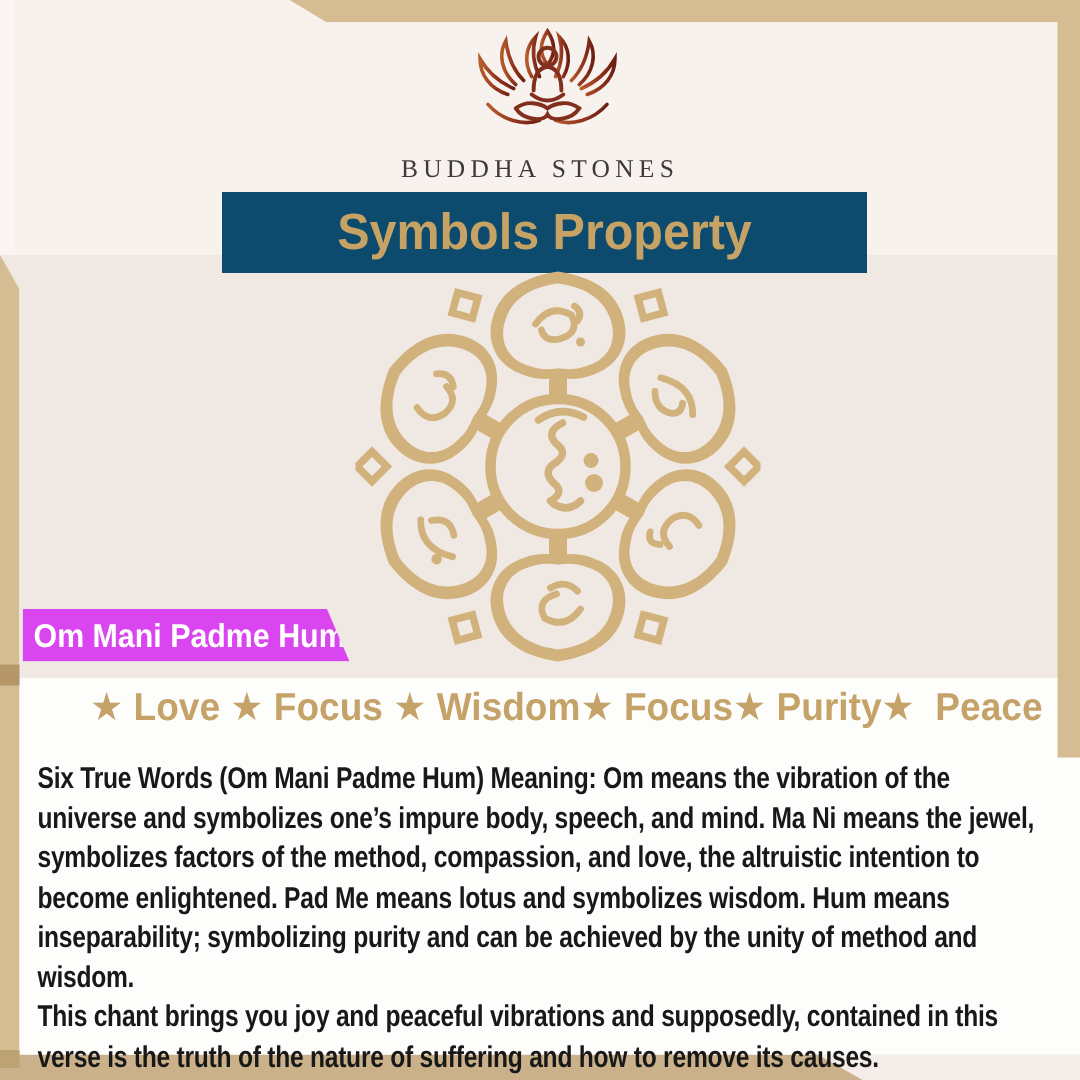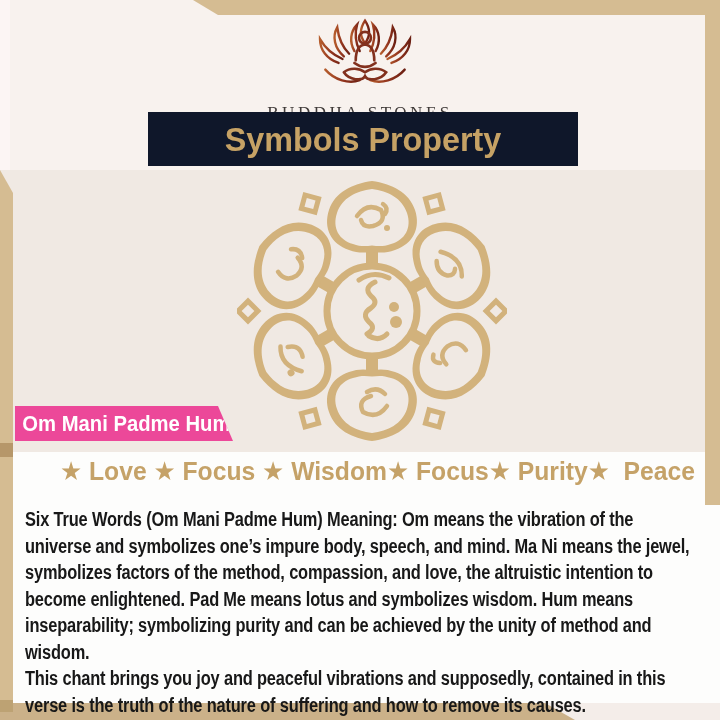--- a/index.html
+++ b/index.html
@@ -22,29 +22,29 @@
   .left-square-mid{position:absolute;left:0;top:443px;width:13px;height:14px;background:#b6976a;}
   .bottom-band{position:absolute;left:0;top:703px;width:720px;height:17px;background:#cbb189;
                clip-path:polygon(0 0,545px 0,575px 17px,0 17px);}
   .left-square-bottom{position:absolute;left:0;top:700px;width:13px;height:12px;background:#bda273;}
 
   
   .logo-svg{position:absolute;left:275px;top:18px;width:180px;height:86px;}
   .brand-name{position:absolute;left:0;top:103px;width:720px;text-align:center;
               font-family:"Liberation Serif","DejaVu Serif",serif;font-size:17px;
               letter-spacing:3.5px;color:#3f3a38;}
-  .title-banner{position:absolute;left:148px;top:112px;width:430px;height:54px;background:#0f172a;}
+  .title-banner{position:absolute;left:148px;top:128px;width:430px;height:54px;background:#0c4a6e;}
   .title-text{position:absolute;left:50%;top:8px;transform:translateX(-50%) scaleX(0.95);
               white-space:nowrap;font-size:34px;font-weight:bold;color:#c6a265;}
 
   
   .mandala-svg{position:absolute;left:237px;top:176px;width:270px;height:270px;}
 
   
-  .om-banner{position:absolute;left:15px;top:406px;width:218px;height:35px;background:#ec4899;
+  .om-banner{position:absolute;left:15px;top:406px;width:218px;height:35px;background:#d946ef;
              clip-path:polygon(0 0,203px 0,218px 35px,0 35px);}
   .om-text{display:inline-block;transform:scaleX(0.92);transform-origin:left center;
            white-space:nowrap;color:#ffffff;font-weight:bold;font-size:22px;line-height:35px;
            padding-left:8px;}
 
   
   .stars-line{position:absolute;left:60px;top:456px;white-space:pre;
               transform:scaleX(0.95);transform-origin:left center;
               font-size:26px;font-weight:bold;color:#c5a268;}
   .body-text{position:absolute;left:25px;top:506px;width:690px;color:#181818;}

